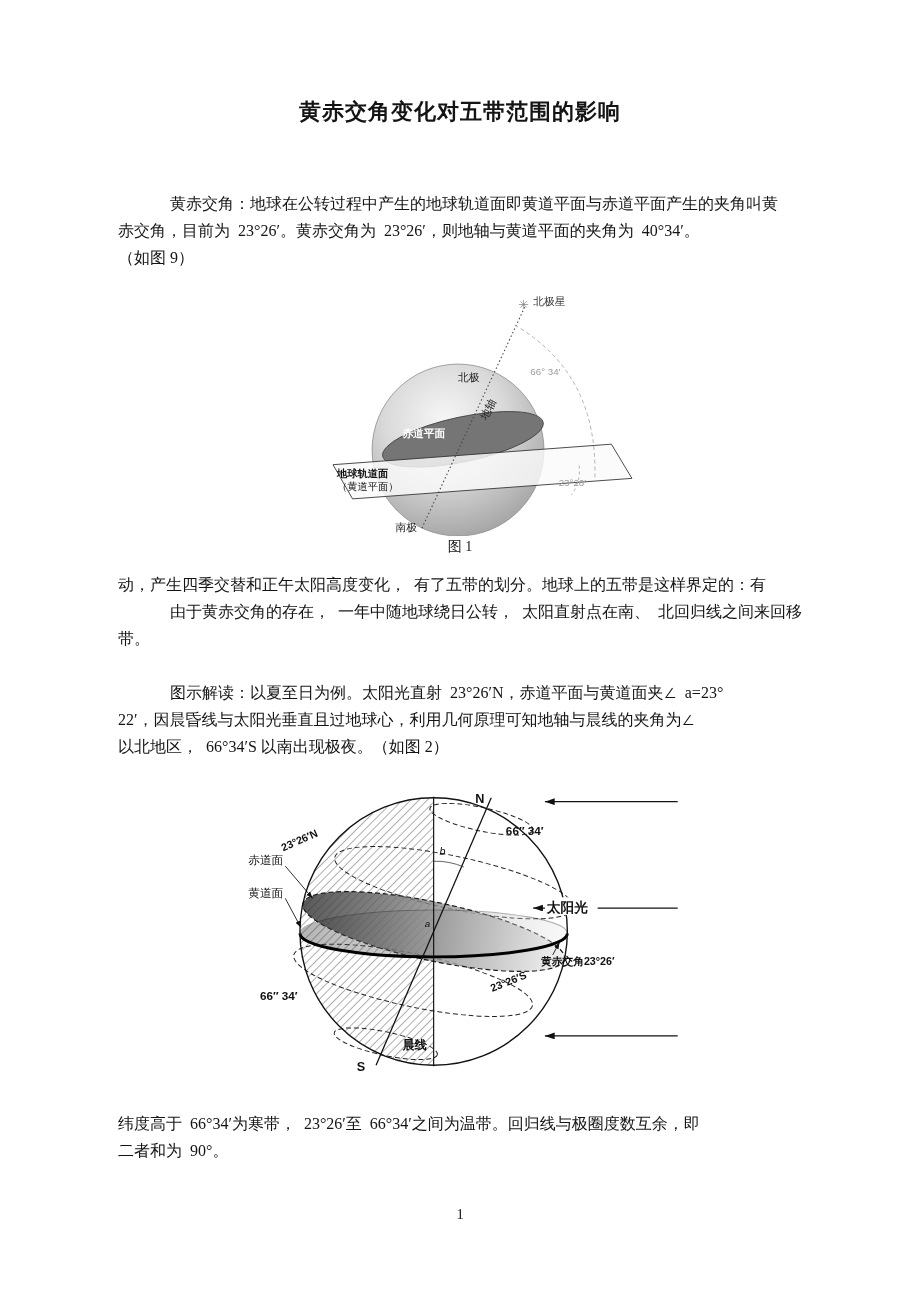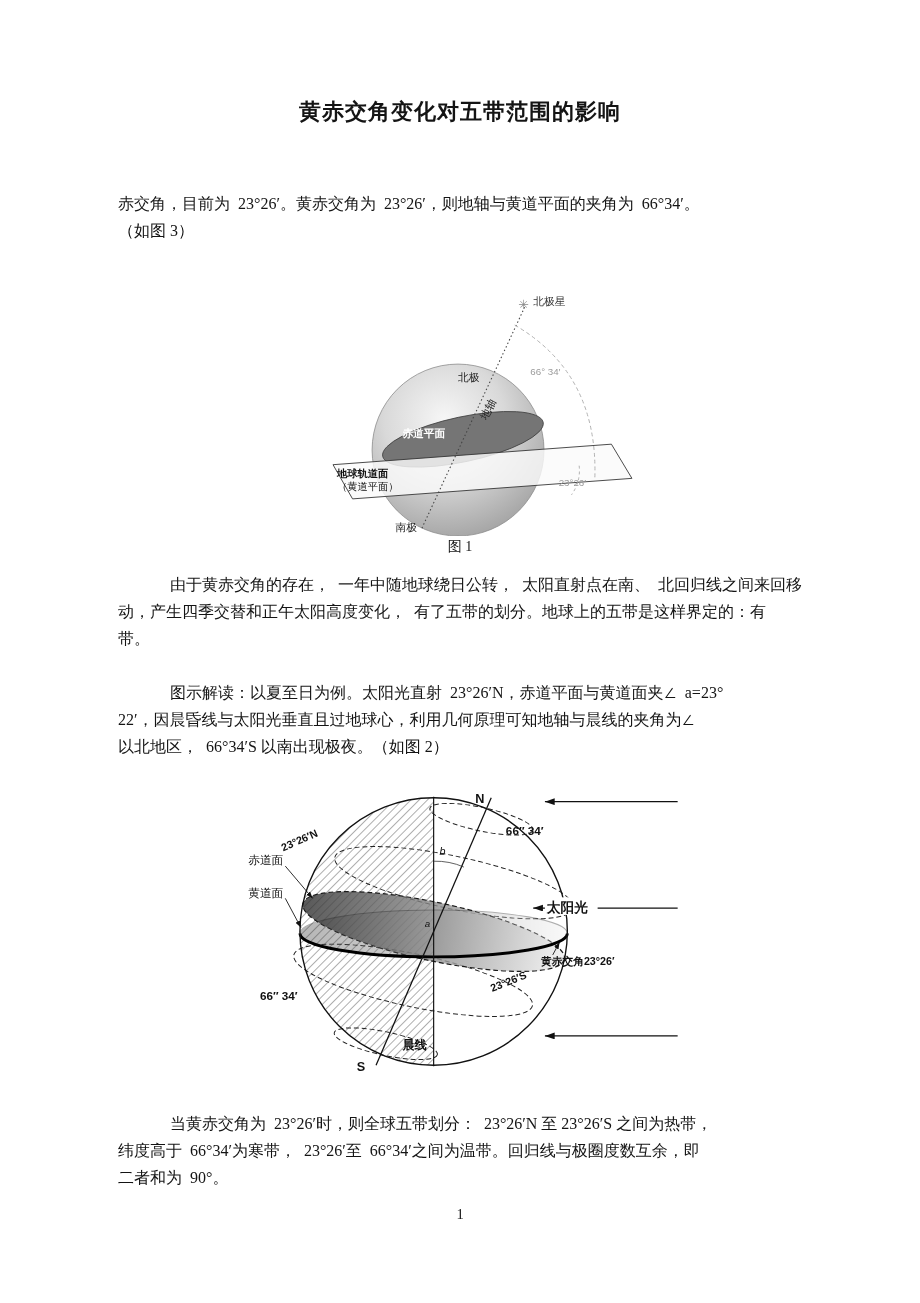--- a/index.html
+++ b/index.html
@@ -26,22 +26,23 @@
   svg text { font-family:"Liberation Sans", sans-serif; }
 </style>
 </head>
 <body>
 
 <div class="page">
 
   <div class="title">黄赤交角变化对五带范围的影响</div>
 
   <div class="para" style="top:190px;">
-    <div class="ln">赤交角，目前为  23°26′。黄赤交角为  23°26′，则地轴与黄道平面的夹角为  66°34′。</div>
-    <div class="ln">（如图 3）</div>
+    <div class="ln indent">黄赤交角：地球在公转过程中产生的地球轨道面即黄道平面与赤道平面产生的夹角叫黄</div>
+    <div class="ln">赤交角，目前为  23°26′。黄赤交角为  23°26′，则地轴与黄道平面的夹角为  40°34′。</div>
+    <div class="ln">（如图 9）</div>
   </div>
 
   <div class="figwrap" style="top:284px;">
     <svg width="360" height="252" viewBox="0 0 360 258" xmlns="http://www.w3.org/2000/svg">
       <defs>
         <radialGradient id="ball" cx="42%" cy="32%" r="78%">
           <stop offset="0%" stop-color="#f6f6f6"></stop>
           <stop offset="45%" stop-color="#d9d9d9"></stop>
           <stop offset="85%" stop-color="#ababab"></stop>
           <stop offset="100%" stop-color="#9b9b9b"></stop>
@@ -63,22 +64,22 @@
       <text x="143" y="157" text-anchor="middle" font-size="11" font-weight="bold" fill="#ffffff">赤道平面</text>
       <text x="54" y="198" font-size="10.5" font-weight="bold" fill="#111">地球轨道面</text>
       <text x="54" y="211" font-size="10.5" fill="#111">（黄道平面）</text>
       <text x="281" y="207" font-size="10" fill="#9a9a9a">23°26′</text>
       <text x="136" y="253" text-anchor="end" font-size="11" fill="#222">南极</text>
     </svg>
   </div>
   <div class="fig-caption" style="top:538px;">图 1</div>
 
   <div class="para" style="top:571px;">
+    <div class="ln">动，产生四季交替和正午太阳高度变化，  有了五带的划分。地球上的五带是这样界定的：有</div>
     <div class="ln indent">由于黄赤交角的存在，  一年中随地球绕日公转，  太阳直射点在南、  北回归线之间来回移</div>
-    <div class="ln">动，产生四季交替和正午太阳高度变化，  有了五带的划分。地球上的五带是这样界定的：有</div>
     <div class="ln">带。</div>
   </div>
 
   <div class="para" style="top:679px;">
     <div class="ln indent">图示解读：以夏至日为例。太阳光直射  23°26′N，赤道平面与黄道面夹∠  a=23°</div>
     <div class="ln">22′，因晨昏线与太阳光垂直且过地球心，利用几何原理可知地轴与晨线的夹角为∠</div>
     <div class="ln">以北地区，  66°34′S 以南出现极夜。（如图 2）</div>
   </div>
 
   <div class="figwrap" style="top:789px;">
@@ -136,20 +137,19 @@
       <text x="214" y="68" font-size="11" font-style="italic" fill="#111">b</text>
       <text x="199" y="141" font-size="10" font-style="italic" fill="#111">a</text>
       <text x="318" y="180" font-size="11" font-weight="bold" fill="#111">黄赤交角23°26′</text>
       <text transform="translate(268,208) rotate(-22)" font-size="11" font-weight="bold" fill="#111">23°26′S</text>
       <text x="30" y="216" font-size="12" font-weight="bold" fill="#111">66″ 34′</text>
       <text x="201" y="266" text-anchor="end" font-size="12.5" font-weight="bold" fill="#111">晨线</text>
     </svg>
   </div>
 
   <div class="para" style="top:1110px;">
-    <div class="ln indent">当黄赤交角为  23°26′时，则全球五带划分：  23°26′N 至 23°26′S 之间为热带，</div>
     <div class="ln">纬度高于  66°34′为寒带，  23°26′至  66°34′之间为温带。回归线与极圈度数互余，即</div>
     <div class="ln">二者和为  90°。</div>
   </div>
 
   <div class="pagenum">1</div>
 
 </div>
 
 </body></html>

